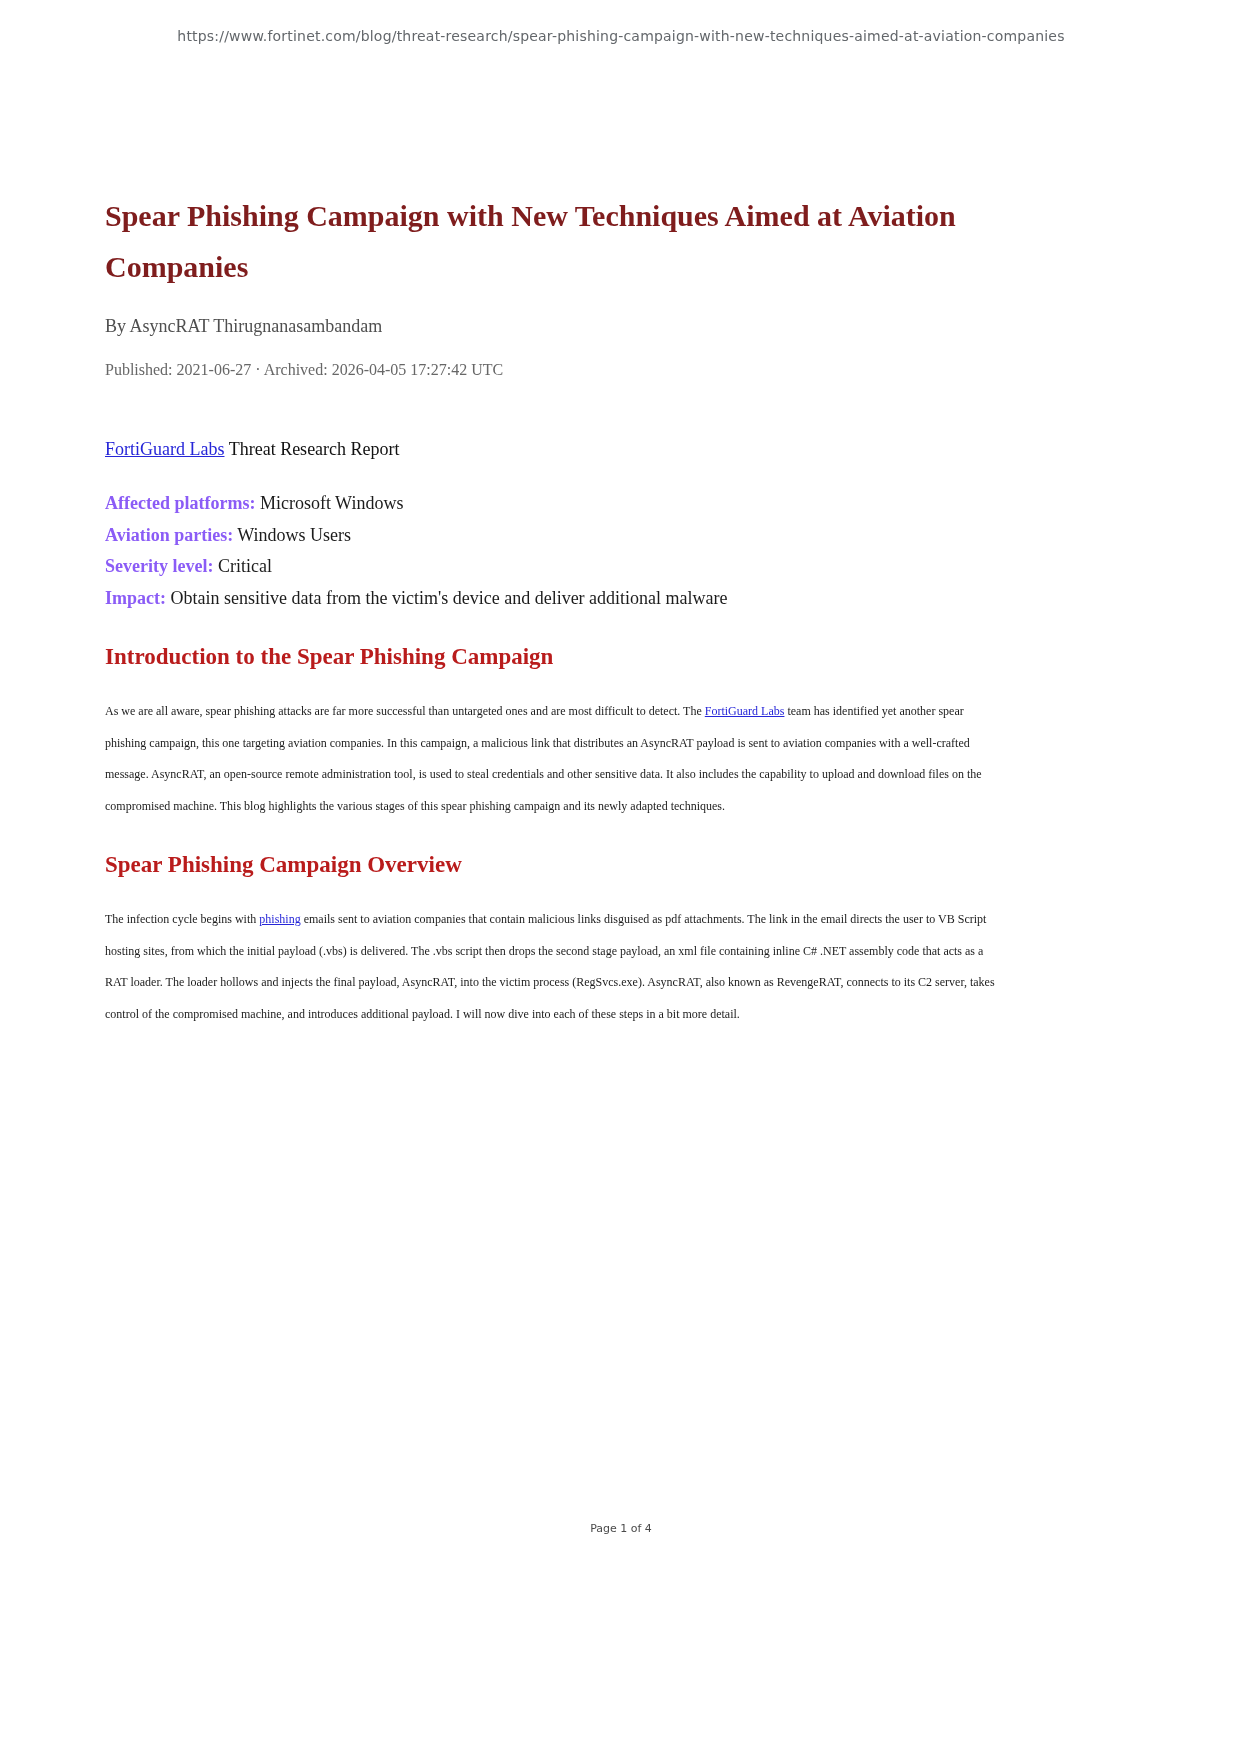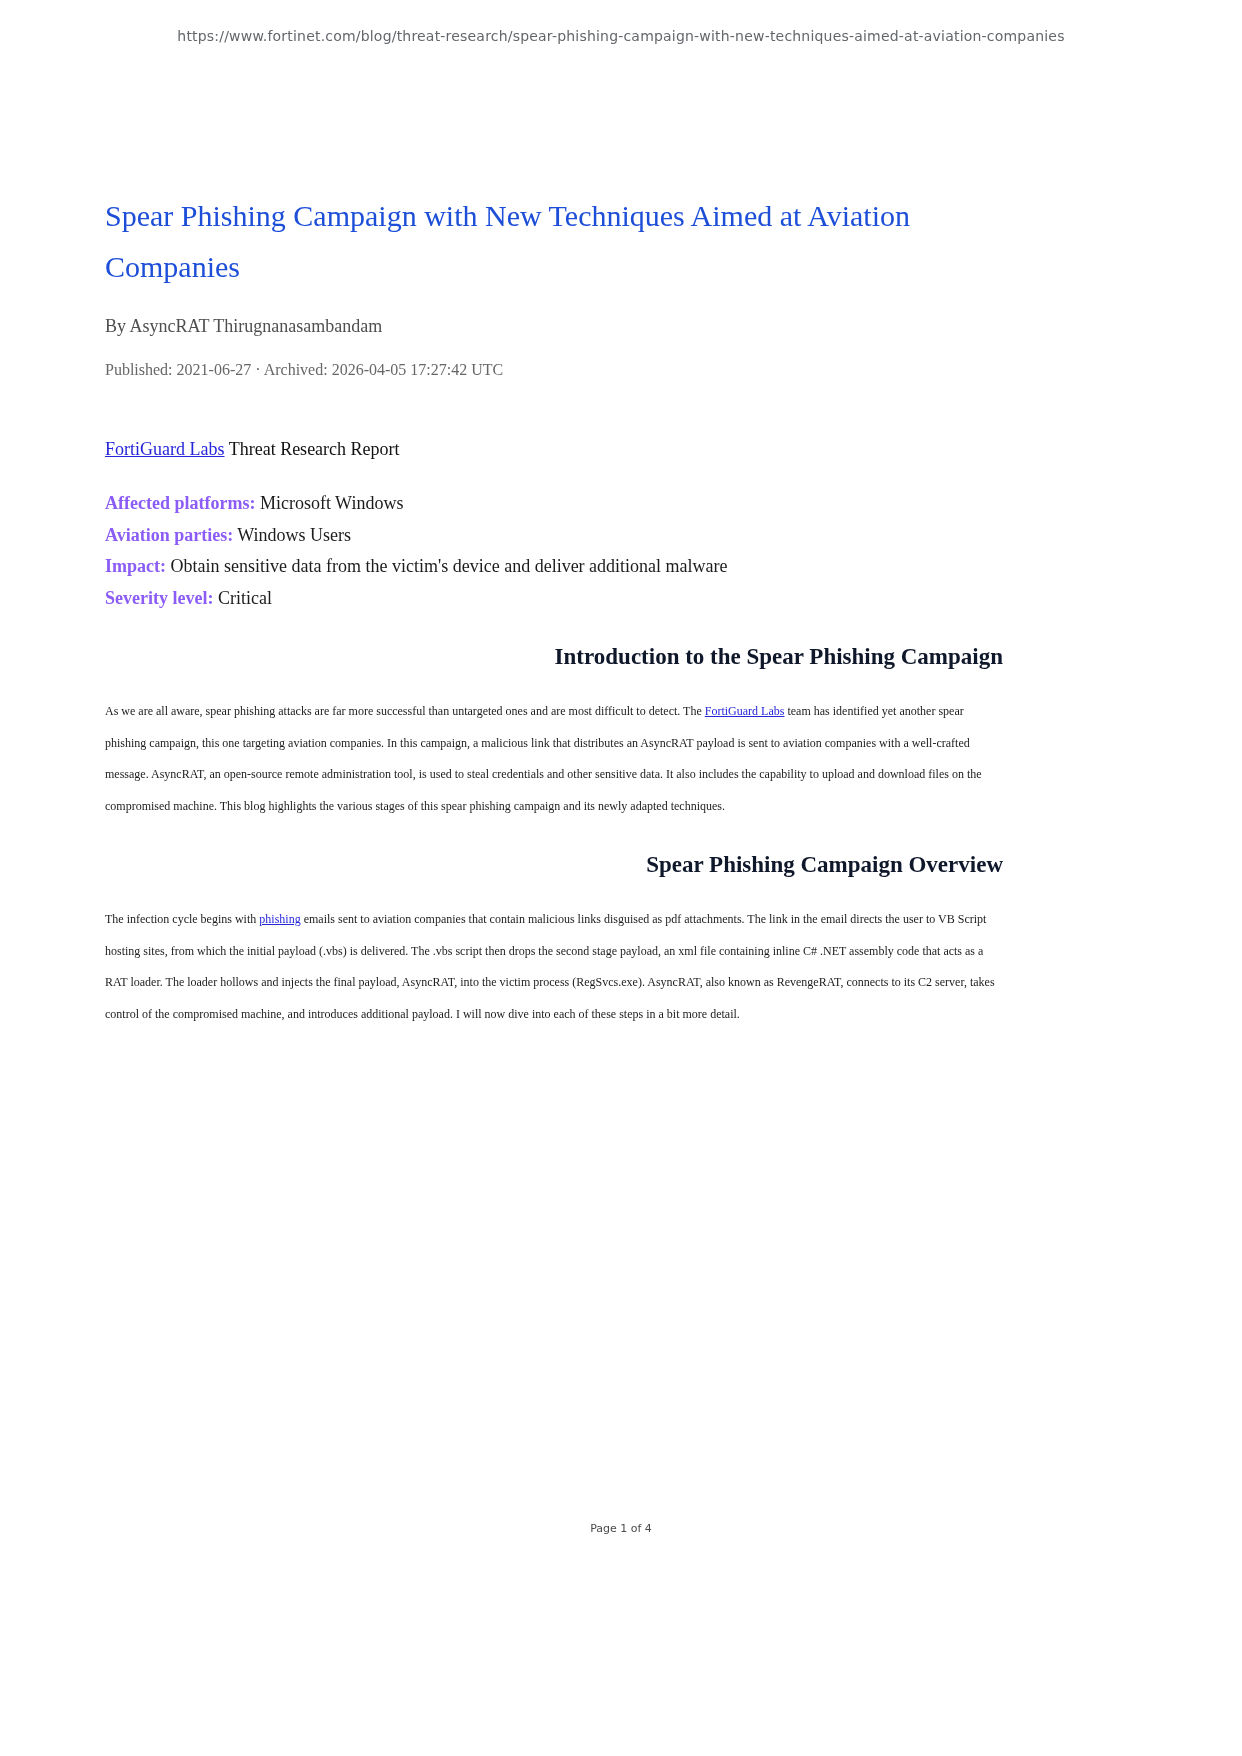--- a/index.html
+++ b/index.html
@@ -28,22 +28,22 @@
   }
   .content {
     position: absolute;
     left: 105px;
     top: 190px;
     width: 898px;
   }
   h1.title {
     font-size: 30px;
     line-height: 51px;
-    font-weight: normal;
-    color: #1d4ed8;
+    font-weight: bold;
+    color: #7f1d1d;
     margin: 0 0 24px 0;
   }
   .byline {
     font-size: 18px;
     color: #4f4f4f;
     margin: 0 0 24px 0;
   }
   .meta {
     font-size: 16px;
     color: #676767;
@@ -67,23 +67,22 @@
     margin: 0 0 30px 0;
     color: #1c1c1c;
   }
   .facts .fact-label {
     font-weight: bold;
     color: #8b5cf6;
   }
   h2.section-heading {
     font-size: 23px;
     font-weight: bold;
-    color: #0f172a;
+    color: #b91c1c;
     margin: 30px 0 26px 0;
-    text-align: right;
   }
   p.body-paragraph {
     font-size: 12px;
     line-height: 31.5px;
     margin: 0 0 28px 0;
     color: #1c1c1c;
   }
   .footer {
     position: absolute;
     top: 1522px;
@@ -106,22 +105,22 @@
 
   <div class="byline">By AsyncRAT Thirugnanasambandam</div>
 
   <div class="meta">Published: 2021-06-27 · Archived: 2026-04-05 17:27:42 UTC</div>
 
   <p class="report-line"><a class="inline-link">FortiGuard Labs</a><span> Threat Research Report</span></p>
 
   <div class="facts">
     <div class="fact-row"><span class="fact-label">Affected platforms:</span><span class="fact-value"> Microsoft Windows</span></div>
     <div class="fact-row"><span class="fact-label">Aviation parties:</span><span class="fact-value"> Windows Users</span></div>
+    <div class="fact-row"><span class="fact-label">Severity level:</span><span class="fact-value"> Critical</span></div>
     <div class="fact-row"><span class="fact-label">Impact:</span><span class="fact-value"> Obtain sensitive data from the victim's device and deliver additional malware</span></div>
-    <div class="fact-row"><span class="fact-label">Severity level:</span><span class="fact-value"> Critical</span></div>
   </div>
 
   <h2 class="section-heading">Introduction to the Spear Phishing Campaign</h2>
 
   <p class="body-paragraph">As we are all aware, spear phishing attacks are far more successful than untargeted ones and are most difficult to detect. The <a class="inline-link">FortiGuard Labs</a> team has identified yet another spear phishing campaign, this one targeting aviation companies. In this campaign, a malicious link that distributes an AsyncRAT payload is sent to aviation companies with a well-crafted message. AsyncRAT, an open-source remote administration tool, is used to steal credentials and other sensitive data. It also includes the capability to upload and download files on the compromised machine. This blog highlights the various stages of this spear phishing campaign and its newly adapted techniques.</p>
 
   <h2 class="section-heading">Spear Phishing Campaign Overview</h2>
 
   <p class="body-paragraph">The infection cycle begins with <a class="inline-link">phishing</a> emails sent to aviation companies that contain malicious links disguised as pdf attachments. The link in the email directs the user to VB Script hosting sites, from which the initial payload (.vbs) is delivered. The .vbs script then drops the second stage payload, an xml file containing inline C# .NET assembly code that acts as a RAT loader. The loader hollows and injects the final payload, AsyncRAT, into the victim process (RegSvcs.exe). AsyncRAT, also known as RevengeRAT, connects to its C2 server, takes control of the compromised machine, and introduces additional payload. I will now dive into each of these steps in a bit more detail.</p>
 

